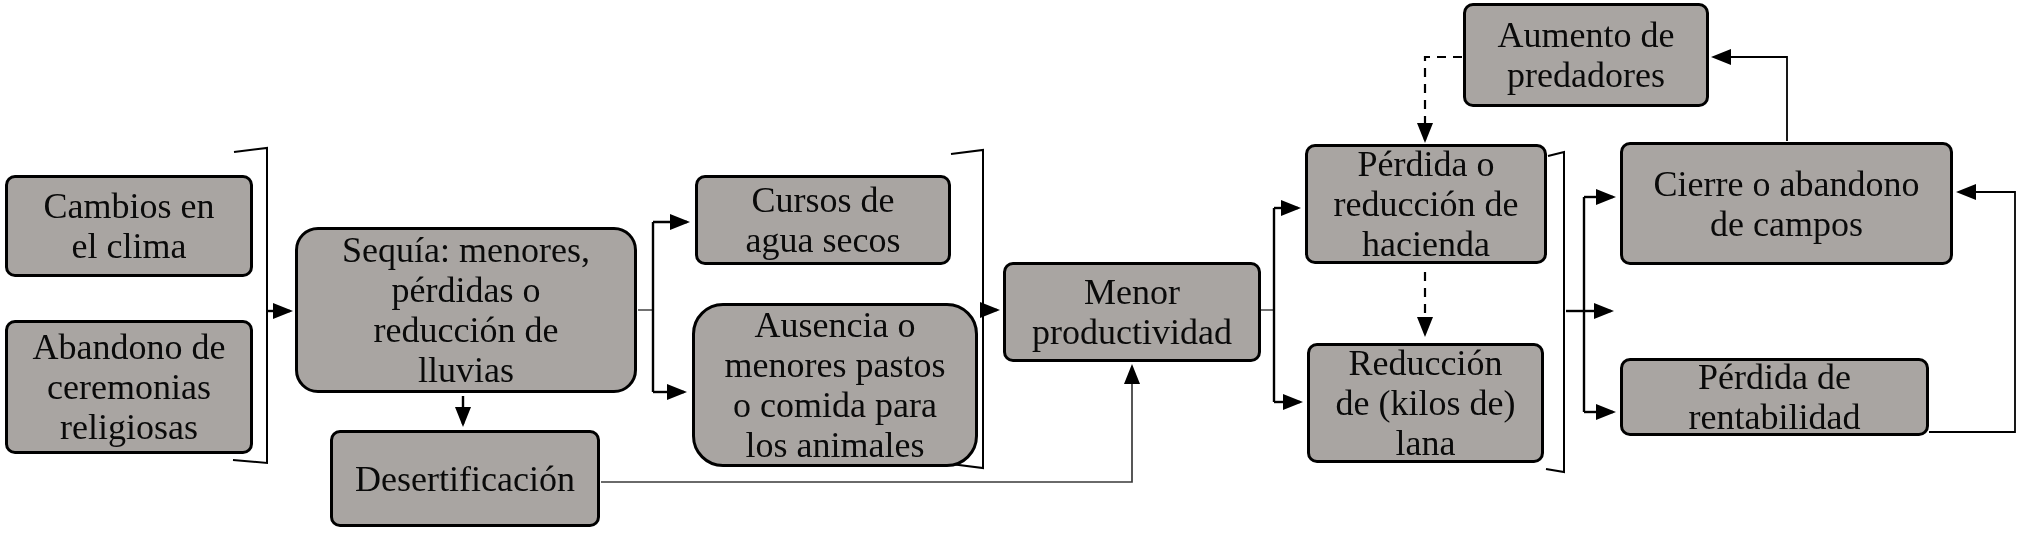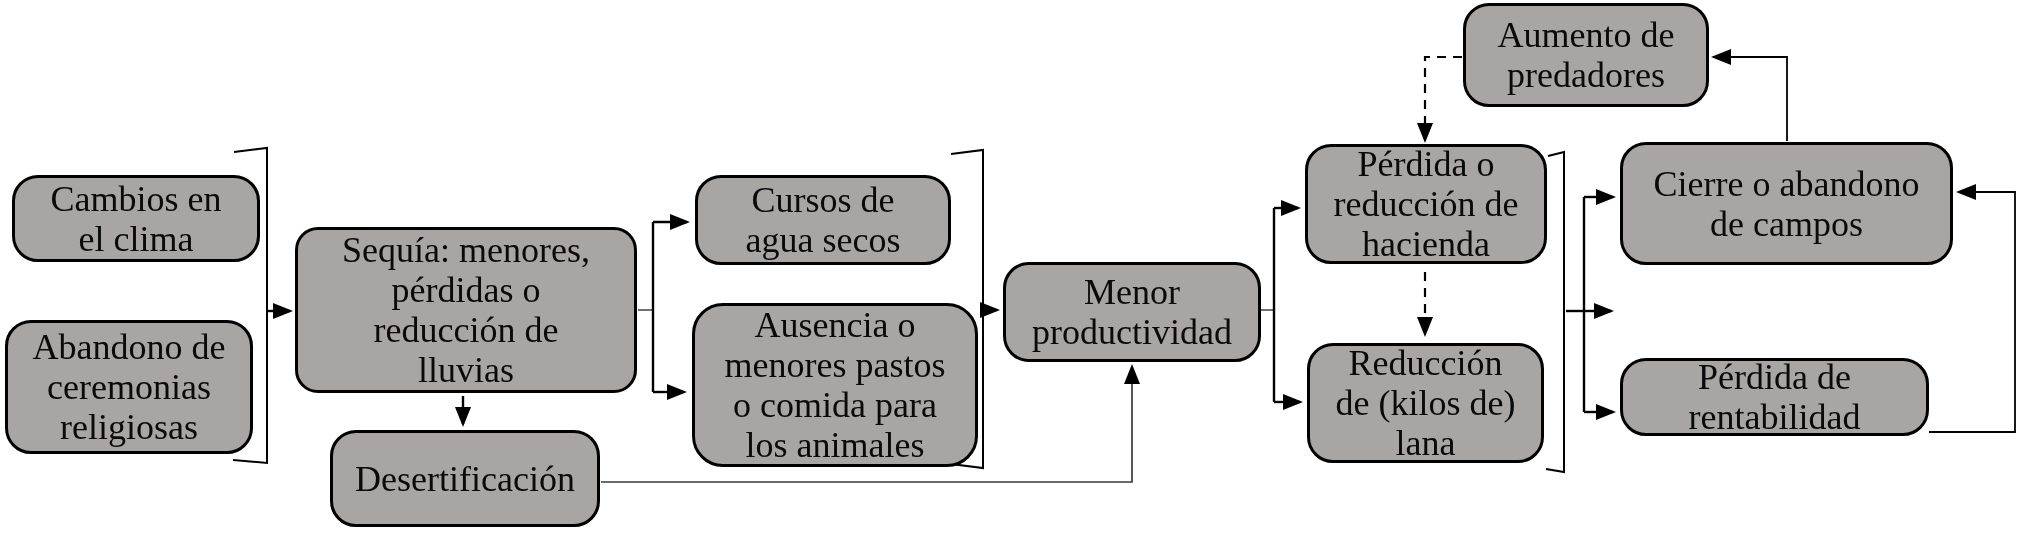--- a/index.html
+++ b/index.html
@@ -1,21 +1,21 @@
 <!DOCTYPE html>
 <html style="--box-fill: #a9a5a2; --box-border: #000000; --bg: #ffffff;"><head>
 <meta charset="utf-8">
 <style>
   html,body{margin:0;padding:0;background:#ffffff;}
   body{width:2019px;height:534px;overflow:hidden;
        font-family:"Liberation Serif","DejaVu Serif",serif;}
   .canvas{position:relative;width:2019px;height:534px;background:var(--bg,#ffffff);}
   svg.connectors{position:absolute;left:0;top:0;width:2019px;height:534px;}
   .node{position:absolute;background:var(--box-fill,#a9a5a2);
-        border:3px solid var(--box-border,#000);border-radius:26px;
+        border:3px solid var(--box-border,#000);border-radius:10px;
         display:flex;align-items:center;justify-content:center;
         box-sizing:border-box;color:#0a0a0a;}
   .node span{white-space:pre-line;text-align:center;font-size:36px;line-height:40px;}
   .main{stroke:#000;stroke-width:2.4;fill:none;}
   .thinline{stroke:#000;stroke-width:2;fill:none;}
   .stem{stroke:#4d4d4d;stroke-width:1.6;fill:none;}
   .longthin{stroke:#3a3a3a;stroke-width:1.7;fill:none;}
   .loop{stroke:#000;stroke-width:1.8;fill:none;}
   .dashedline{stroke:#000;stroke-width:2.2;stroke-dasharray:9 7;fill:none;}
 </style>
@@ -61,21 +61,21 @@
 
     <path class="loop" d="M1929,432 L2015,432 L2015,192 L1959,192" marker-end="url(#ah)"></path>
 
     <path class="loop" d="M1787,141 L1787,57 L1714,57" marker-end="url(#ah)"></path>
 
     <path class="dashedline" d="M1462,57 L1425,57 L1425,140" marker-end="url(#ah)"></path>
 
     <line class="dashedline" x1="1425" y1="272" x2="1425" y2="334" marker-end="url(#ah)"></line>
   </svg>
 
-  <div class="node" style="left:12px;top:175px;width:248px;height:87px">
+  <div class="node" style="left:5px;top:175px;width:248px;height:102px">
     <span>Cambios en
 el clima</span>
   </div>
 
   <div class="node" style="left:5px;top:320px;width:248px;height:134px">
     <span>Abandono de
 ceremonias
 religiosas</span>
   </div>
 

